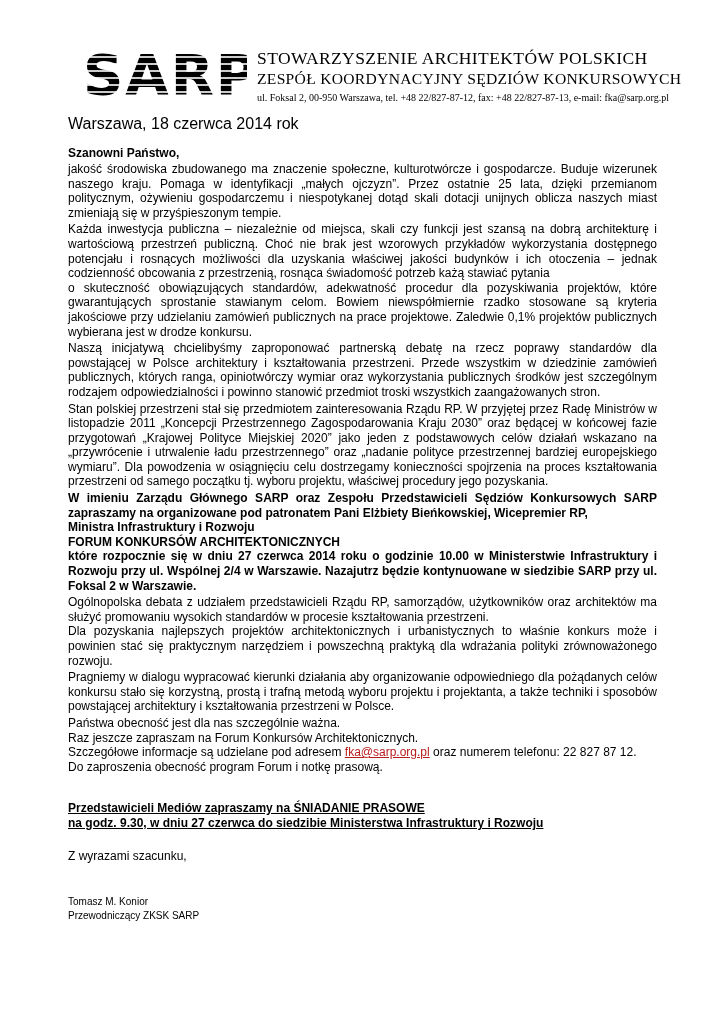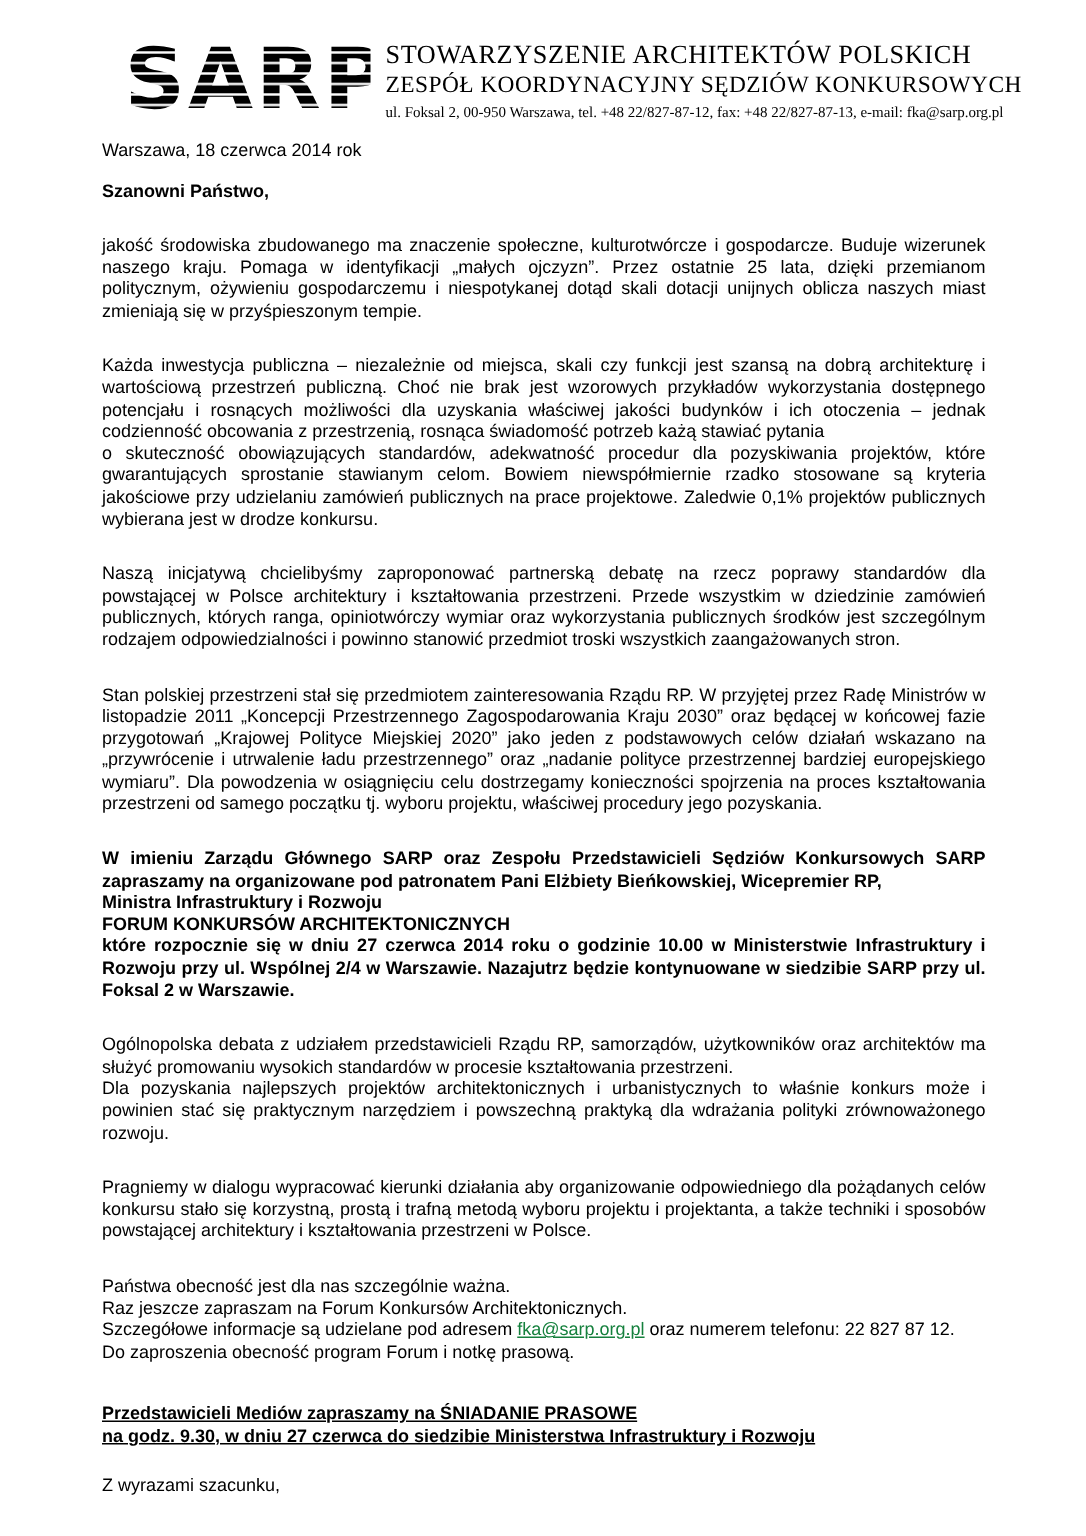--- a/index.html
+++ b/index.html
@@ -3,34 +3,34 @@
 <meta charset="utf-8">
 <style>
   * { margin:0; padding:0; box-sizing:border-box; }
   html,body { background:#ffffff; }
   body {
     width:724px; height:1024px;
     font-family:"Liberation Sans", sans-serif;
     color:#000;
     overflow:hidden;
   }
-  .page { width:724px; height:1024px; padding:22px 67px 20px 68px; background:#fff; }
+  .page { width:724px; height:1024px; padding:44px 67px 20px 68px; background:#fff; }
 
   
   .letterhead { display:flex; align-items:flex-start; margin-bottom:12px; }
   .logo { width:162px; height:57px; flex:none; margin-left:17px; }
   .org-block { font-family:"Liberation Serif", serif; padding-top:4px; padding-left:10px; }
   .org-name { font-size:17.5px; letter-spacing:0.4px; white-space:nowrap; }
   .org-unit { font-size:15.6px; letter-spacing:0.3px; margin-top:1px; white-space:nowrap; }
   .org-contact { font-size:10px; margin-top:4px; white-space:nowrap; }
 
   
-  .dateline { font-size:12px; margin-top:12px; }
+  .dateline { font-size:16px; margin-top:12px; }
   .salutation { font-size:12px; font-weight:bold; margin-top:13px; }
-  .para { font-size:12px; line-height:14.6px; text-align:justify; margin-top:22px; }
+  .para { font-size:12px; line-height:14.6px; text-align:justify; margin-top:2px; }
   .bold { font-weight:bold; }
   .media-block div { font-weight:bold; text-decoration:underline; }
   .media-block { margin-top:27px; }
   .email-link { color:#0563C1; text-decoration:underline; cursor:pointer; }
   .valediction { font-size:12px; margin-top:18px; }
   .signature { font-size:10px; line-height:14.6px; margin-top:32px; }
 </style>
 </head>
 <body>
 
@@ -81,21 +81,21 @@
     <div>Ogólnopolska debata z udziałem przedstawicieli Rządu RP, samorządów, użytkowników oraz architektów ma służyć promowaniu wysokich standardów w procesie kształtowania przestrzeni.</div>
     <div>Dla pozyskania najlepszych projektów architektonicznych i urbanistycznych to właśnie konkurs może i powinien stać się praktycznym narzędziem i powszechną praktyką dla wdrażania polityki zrównoważonego rozwoju.</div>
   </div>
 
   <p class="para">Pragniemy w dialogu wypracować kierunki działania aby organizowanie odpowiedniego dla pożądanych celów konkursu stało się korzystną, prostą i trafną metodą wyboru projektu i projektanta, a także techniki i sposobów powstającej architektury i kształtowania przestrzeni w Polsce.</p>
 
   <div class="para">
     <div>Państwa obecność jest dla nas szczególnie ważna.</div>
     <div>Raz jeszcze zapraszam na Forum Konkursów Architektonicznych.</div>
     <div>
-      <span>Szczegółowe informacje są udzielane pod adresem </span><a class="email-link" href="#" style="color: #15803d;">fka@sarp.org.pl</a><span> oraz numerem telefonu: 22 827 87 12.</span>
+      <span>Szczegółowe informacje są udzielane pod adresem </span><a class="email-link" href="#" style="color: #b91c1c;">fka@sarp.org.pl</a><span> oraz numerem telefonu: 22 827 87 12.</span>
     </div>
     <div>Do zaproszenia obecność program Forum i notkę prasową.</div>
   </div>
 
   <div class="para media-block">
     <div>Przedstawicieli Mediów zapraszamy na ŚNIADANIE PRASOWE</div>
     <div>na godz. 9.30, w dniu 27 czerwca do siedzibie Ministerstwa Infrastruktury i Rozwoju</div>
   </div>
 
   <div class="valediction">Z wyrazami szacunku,</div>

